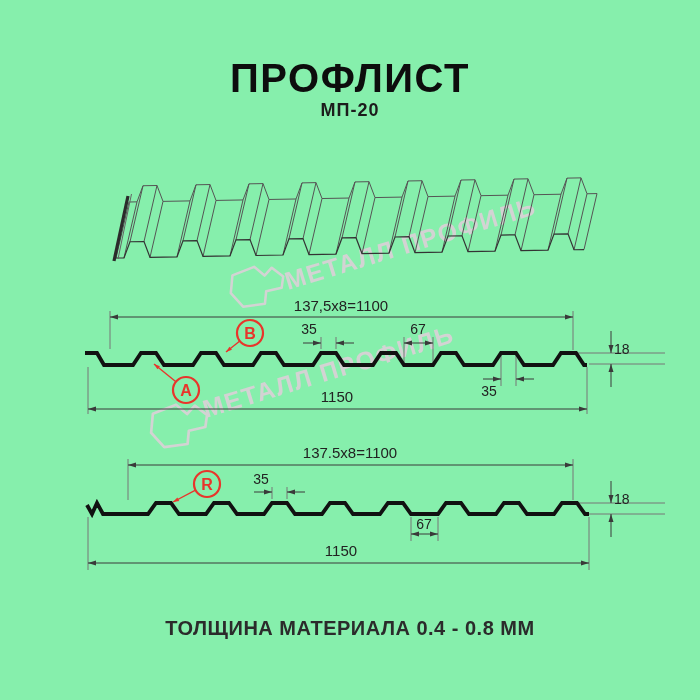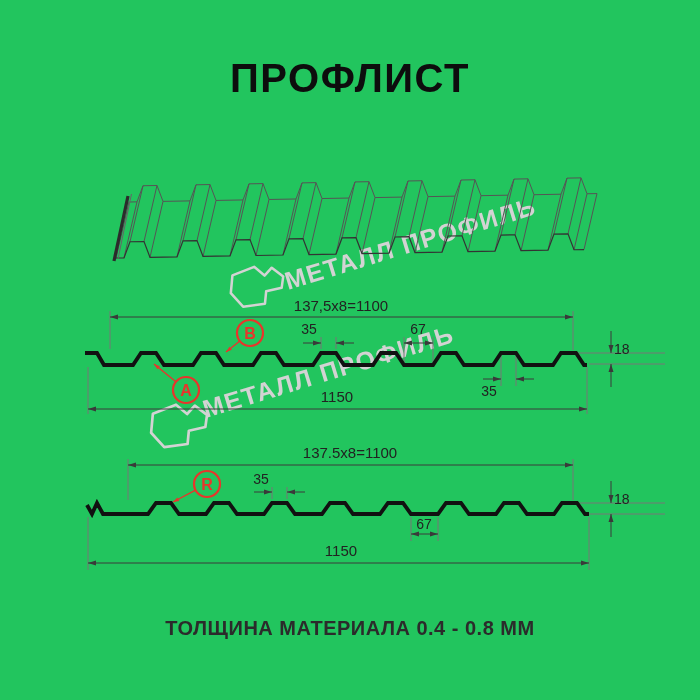--- a/index.html
+++ b/index.html
@@ -1,17 +1,17 @@
 <!DOCTYPE html>
 <html><head>
 <meta charset="utf-8">
 <style>
   html,body{margin:0;padding:0;background:#ffffff;}
   .page{
-    position:relative;width:700px;height:700px;background:#22c55e;overflow:hidden;
+    position:relative;width:700px;height:700px;background:#86efac;overflow:hidden;
     font-family:"Liberation Sans", sans-serif;
   }
   .title{
     position:absolute;top:56px;left:0;right:0;text-align:center;
     font-size:40px;font-weight:800;letter-spacing:1.5px;color:#0d0d0d;
   }
   .subtitle{
     position:absolute;top:100px;left:0;right:0;text-align:center;
     font-size:18px;font-weight:600;letter-spacing:1px;color:#1c1c1c;
   }
@@ -19,20 +19,21 @@
     position:absolute;top:617px;left:0;right:0;text-align:center;
     font-size:20px;font-weight:600;letter-spacing:0.5px;color:#2b2b2b;
   }
   svg.drawing{position:absolute;left:0;top:0;}
 </style>
 </head>
 <body>
 
 <div class="page">
   <div class="title">ПРОФЛИСТ</div>
+  <div class="subtitle">МП-20</div>
   <svg id="drawing" class="drawing" width="700" height="700" viewBox="0 0 700 700">
       <g>
         <g>
           <path d="M2,23.3 L5.3,6.7 L26.7,0.7 L35.7,10 L43.3,3.3 L53.3,12.7 L50.7,23.3 L35.7,25 L33.3,36.7 L12.3,37.3 Z" transform="translate(228,266) rotate(-6 28 19) scale(1.05)" fill="none" stroke="#d3d3d3" stroke-width="2.4" stroke-linejoin="round"></path>
           <text transform="translate(288,290) rotate(-17)" fill="#d3d3d3" font-size="25" font-weight="bold" letter-spacing="1.5" font-family="&quot;Liberation Sans&quot;, sans-serif">МЕТАЛЛ ПРОФИЛЬ</text>
         </g>
         <g>
           <path d="M2,23.3 L5.3,6.7 L26.7,0.7 L35.7,10 L43.3,3.3 L53.3,12.7 L50.7,23.3 L35.7,25 L33.3,36.7 L12.3,37.3 Z" transform="translate(148,404) rotate(-6 28 19) scale(1.12)" fill="none" stroke="#d3d3d3" stroke-width="2.4" stroke-linejoin="round"></path>
           <text transform="translate(206,418) rotate(-17)" fill="#d3d3d3" font-size="25" font-weight="bold" letter-spacing="1.5" font-family="&quot;Liberation Sans&quot;, sans-serif">МЕТАЛЛ ПРОФИЛЬ</text>
         </g>

